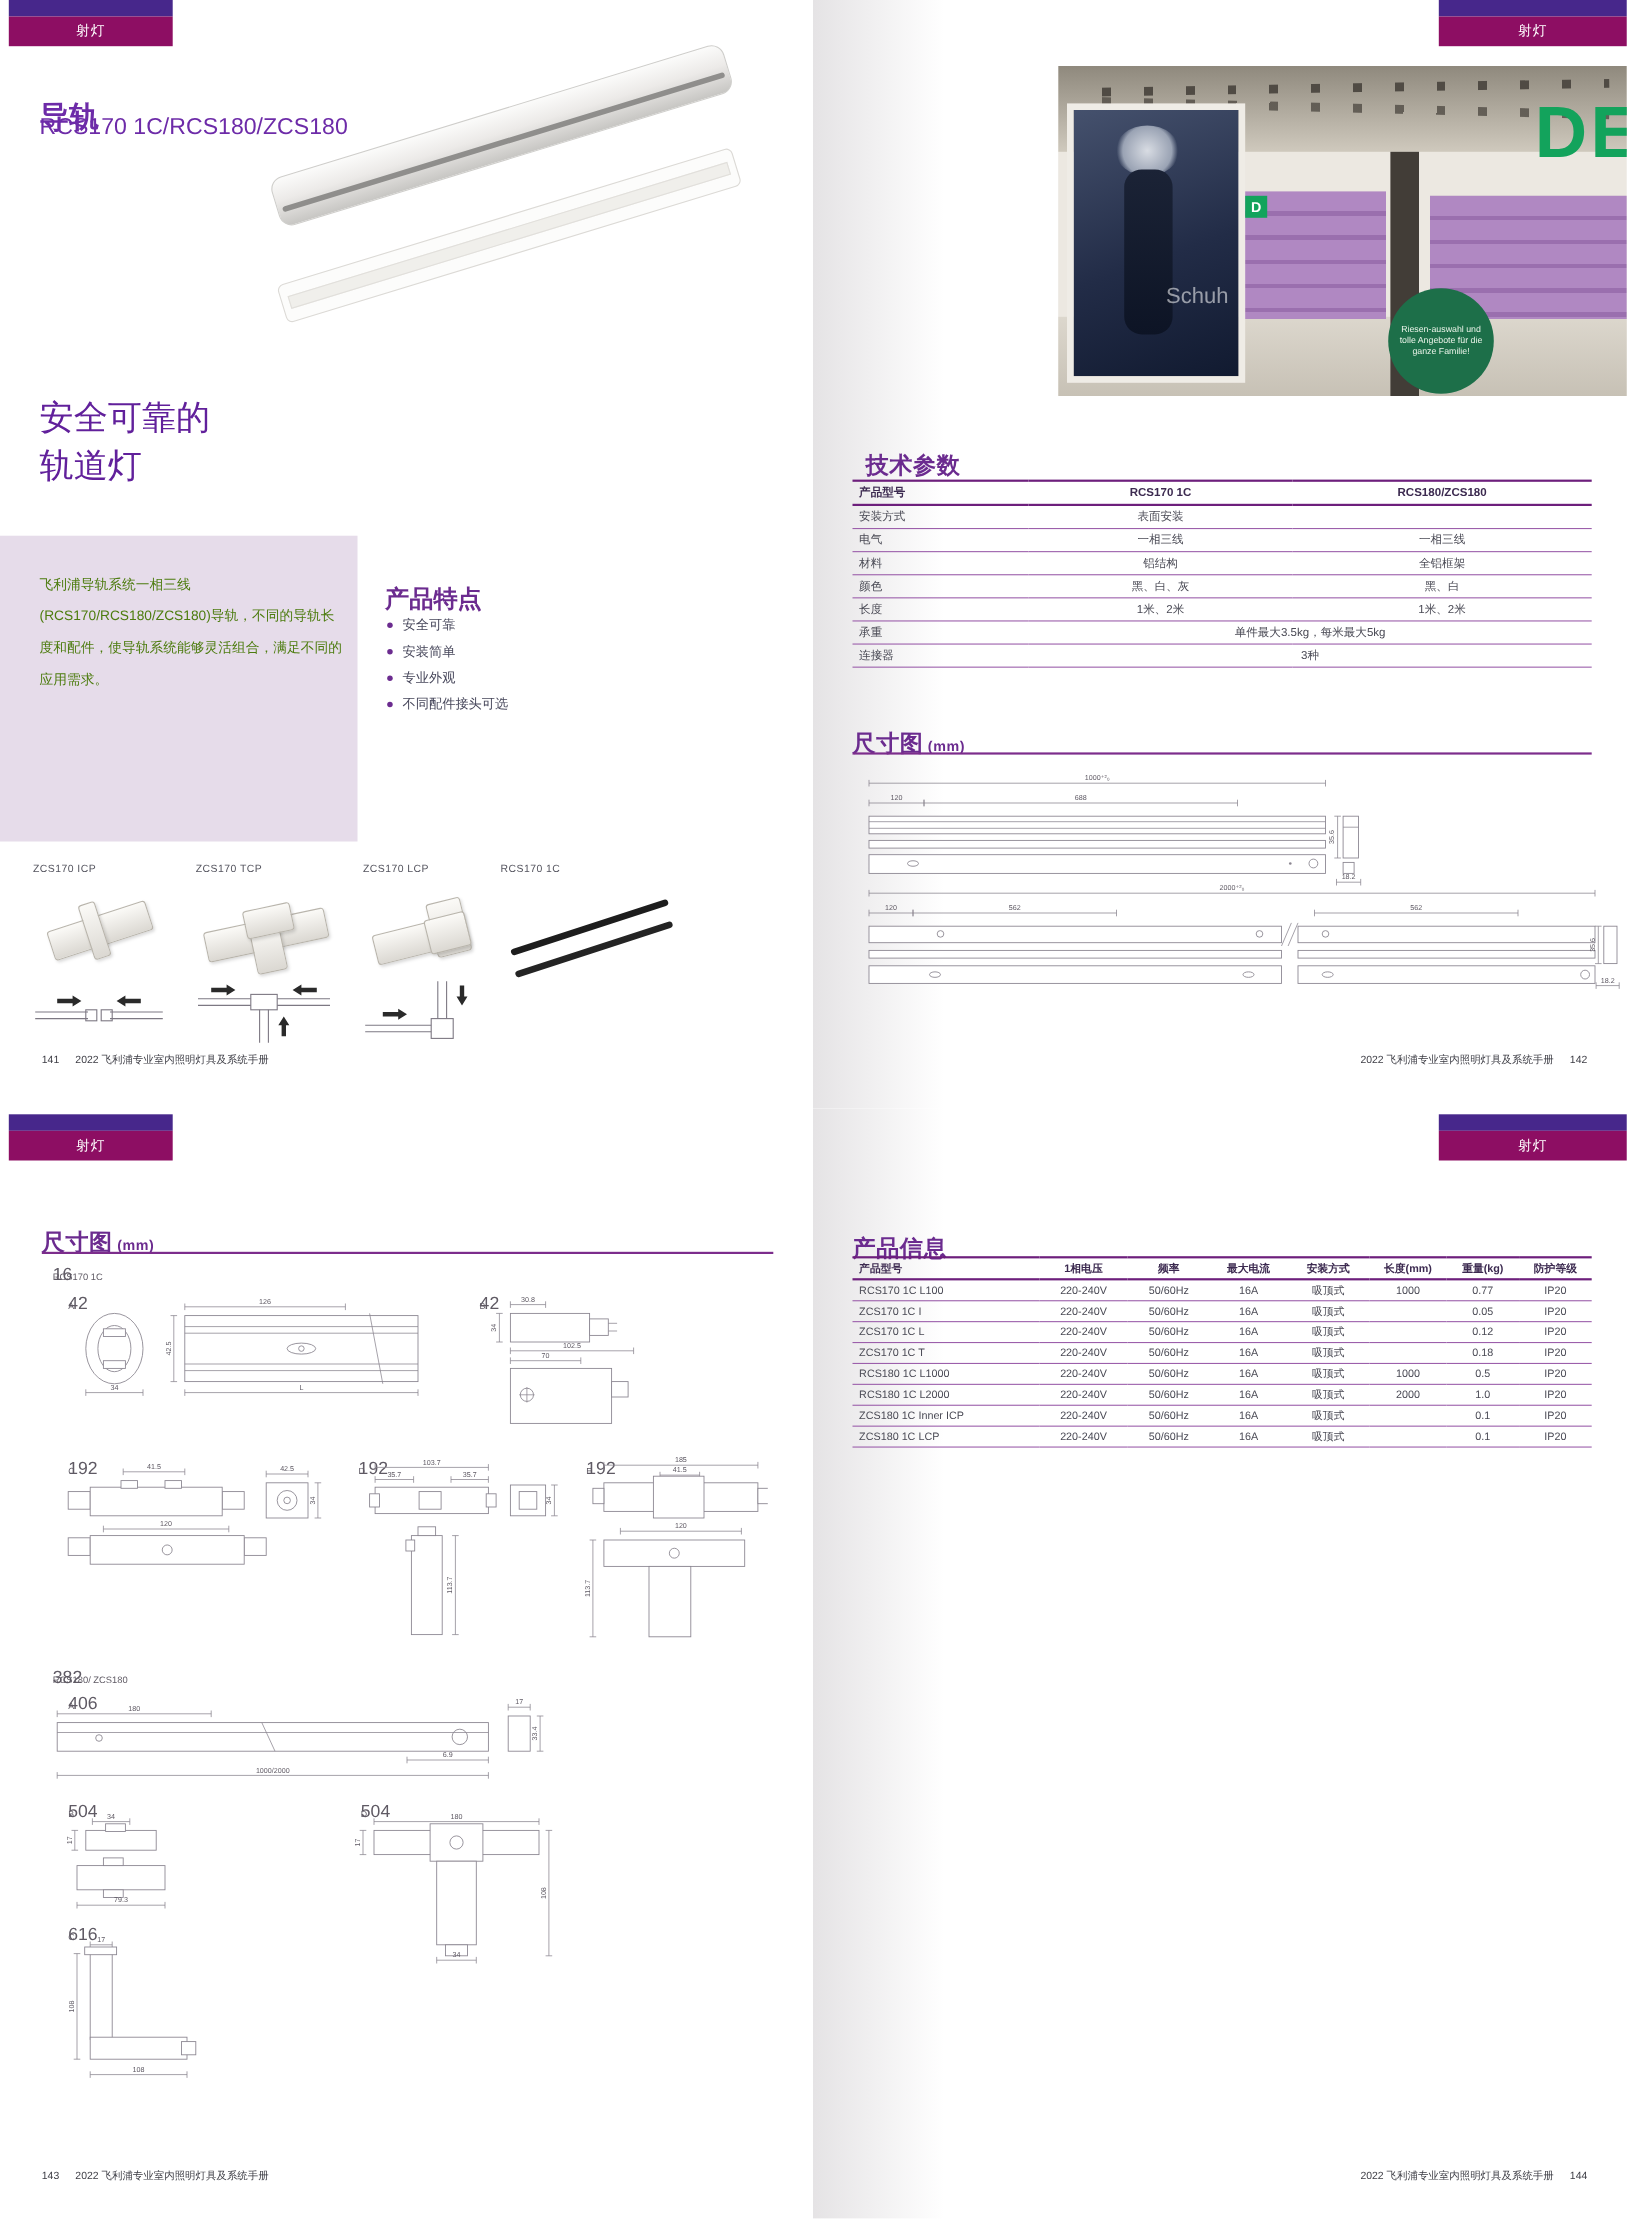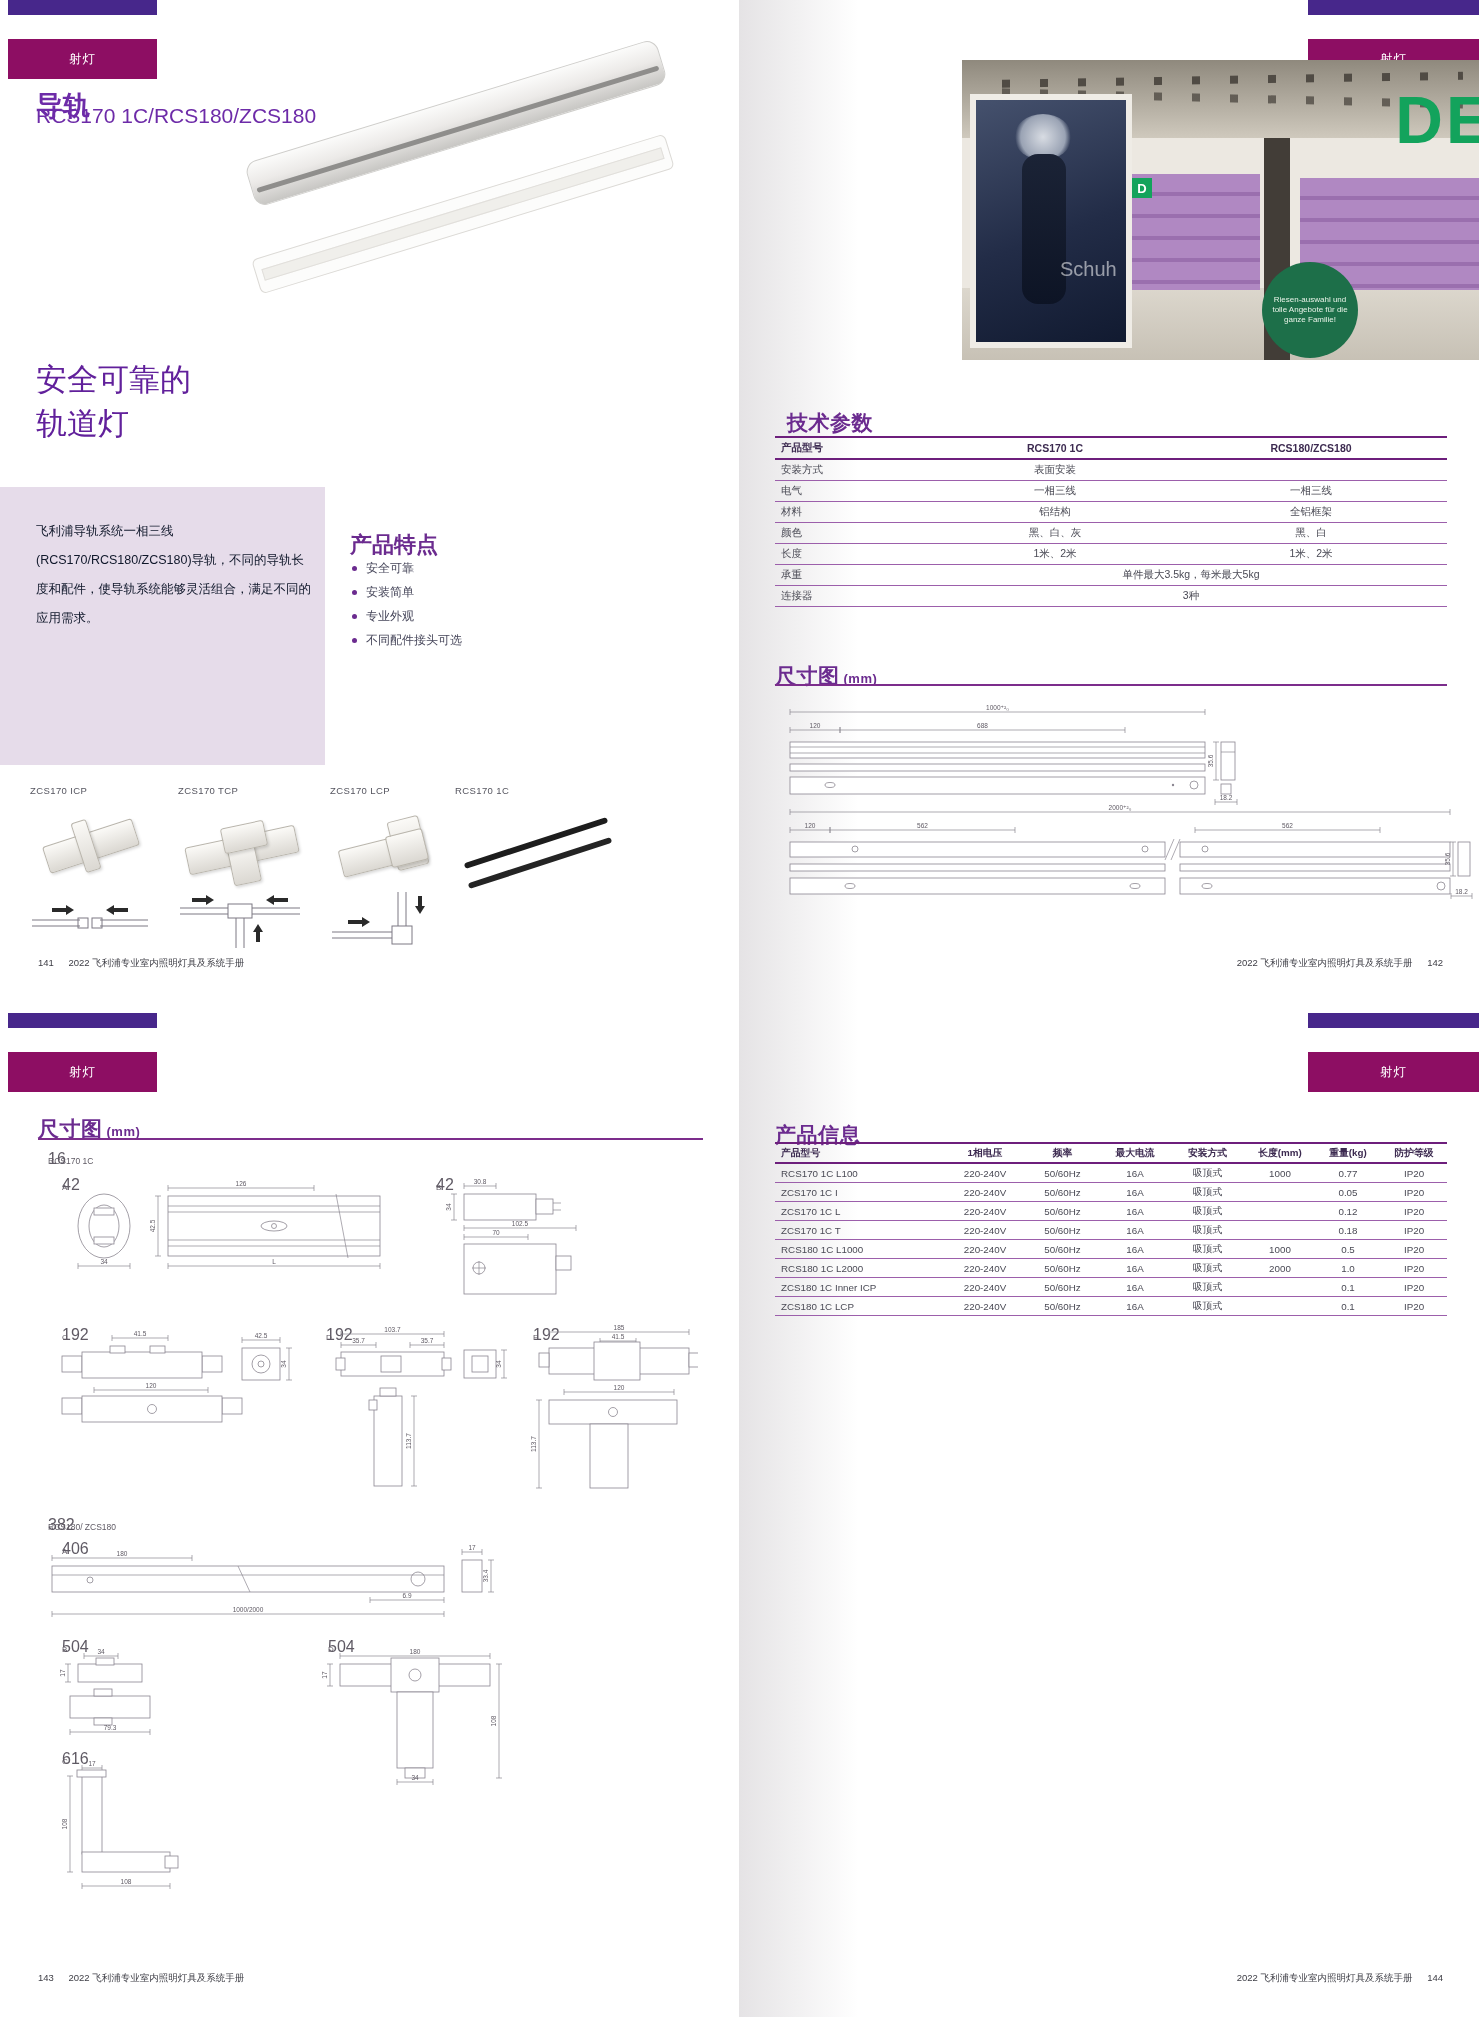--- a/index.html
+++ b/index.html
@@ -10,32 +10,32 @@
   .pg-tr{left:739px;top:0;width:740px;height:1008px;}
   .pg-bl{left:0;top:1008px;width:740px;height:1009px;}
   .pg-br{left:739px;top:1008px;width:740px;height:1009px;}
   .gutter{position:absolute;left:0;top:0;width:120px;height:100%;
     background:linear-gradient(90deg,rgba(110,100,110,.18),rgba(255,255,255,0));pointer-events:none;}
   
   .tab{position:absolute;top:0;height:55px;}
   .tab-left{left:8px;width:149px;}
   .tab-right{right:0;width:171px;}
   .tab .tab-top{height:15px;background:#47278b;}
-  .tab .tab-body{height:40px;background:#8d0e63;color:#fff;font-size:12.5px;
-    display:flex;align-items:center;justify-content:center;letter-spacing:1px;margin-top:24px;}
+  .tab .tab-body{height:27px;background:#8d0e63;color:#fff;font-size:12.5px;
+    display:flex;align-items:center;justify-content:center;letter-spacing:1px;}
   
   .sec-h{position:absolute;color:#6b2b8f;font-size:21px;letter-spacing:.5px;}
   .sec-h .unit{font-size:13px;color:#6b2b8f;margin-left:4px;}
   .rule{position:absolute;height:2px;background:#7c2d8c;}
   
   .title{position:absolute;left:36px;top:70px;color:#6d2ba8;font-size:27px;}
   .subtitle{position:absolute;left:36px;top:104px;color:#6d2ba8;font-size:21px;}
   .headline{position:absolute;left:36px;top:358px;color:#61209b;font-size:31px;line-height:44px;}
   .intro-box{position:absolute;left:0;top:487px;width:325px;height:278px;background:#e6dcea;}
-  .intro-box p{margin:0;padding:30px 14px 0 36px;font-size:12.5px;line-height:29px;color:#0f172a;}
+  .intro-box p{margin:0;padding:30px 14px 0 36px;font-size:12.5px;line-height:29px;color:#4d7c0f;}
   .features-h{position:absolute;left:350px;top:512px;color:#6b2b8f;font-size:22px;}
   .features{position:absolute;left:352px;top:556px;margin:0;padding:0;list-style:none;}
   .features li{position:relative;padding-left:14px;font-size:12px;color:#46465a;height:24px;line-height:24px;}
   .features li::before{content:"";position:absolute;left:0;top:10px;width:5px;height:5px;border-radius:50%;background:#6b2b8f;}
   
   .hero{position:absolute;left:235px;top:38px;width:440px;height:260px;}
   .hero .bar{position:absolute;border-radius:6px;}
   .hero .bar-alu{left:6px;top:62px;width:428px;height:44px;transform:rotate(-17deg);
     background:linear-gradient(180deg,#fbfbfa 0%,#eceae8 45%,#c7c6c3 100%);border:1px solid #cfcecb;border-radius:12px;}
   .hero .bar-alu::after{content:"";position:absolute;left:4px;right:4px;top:26px;height:5px;background:#8f8e8c;border-radius:3px;}

